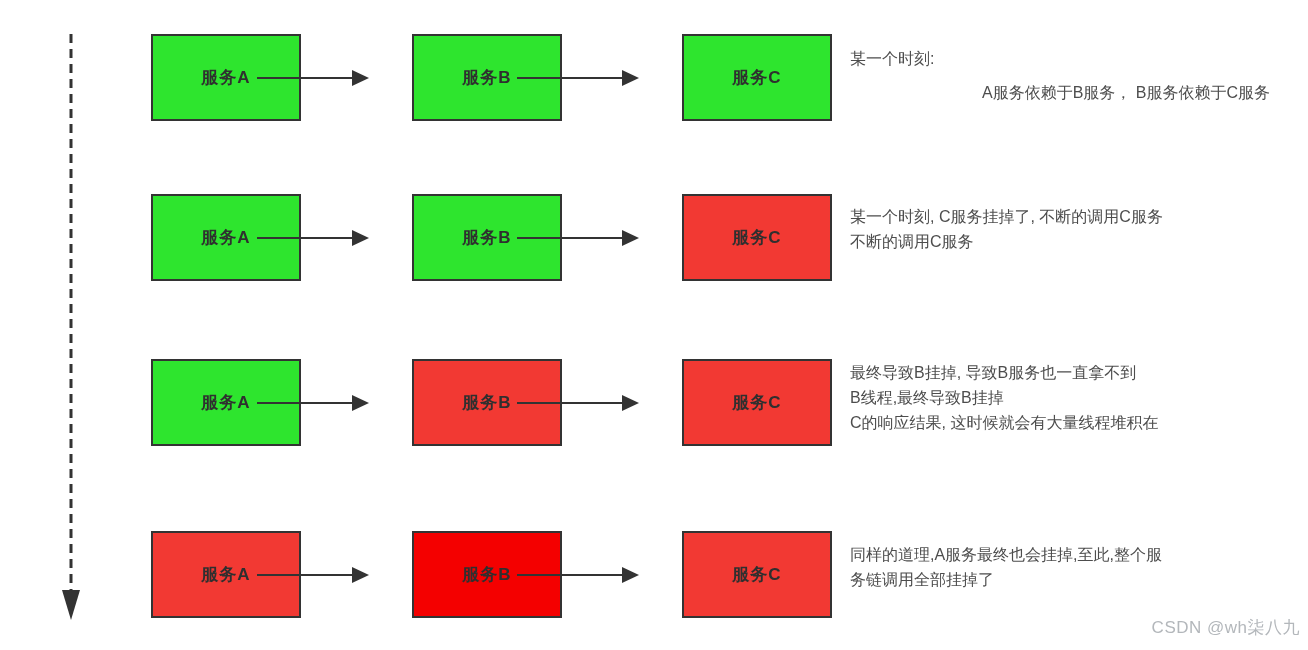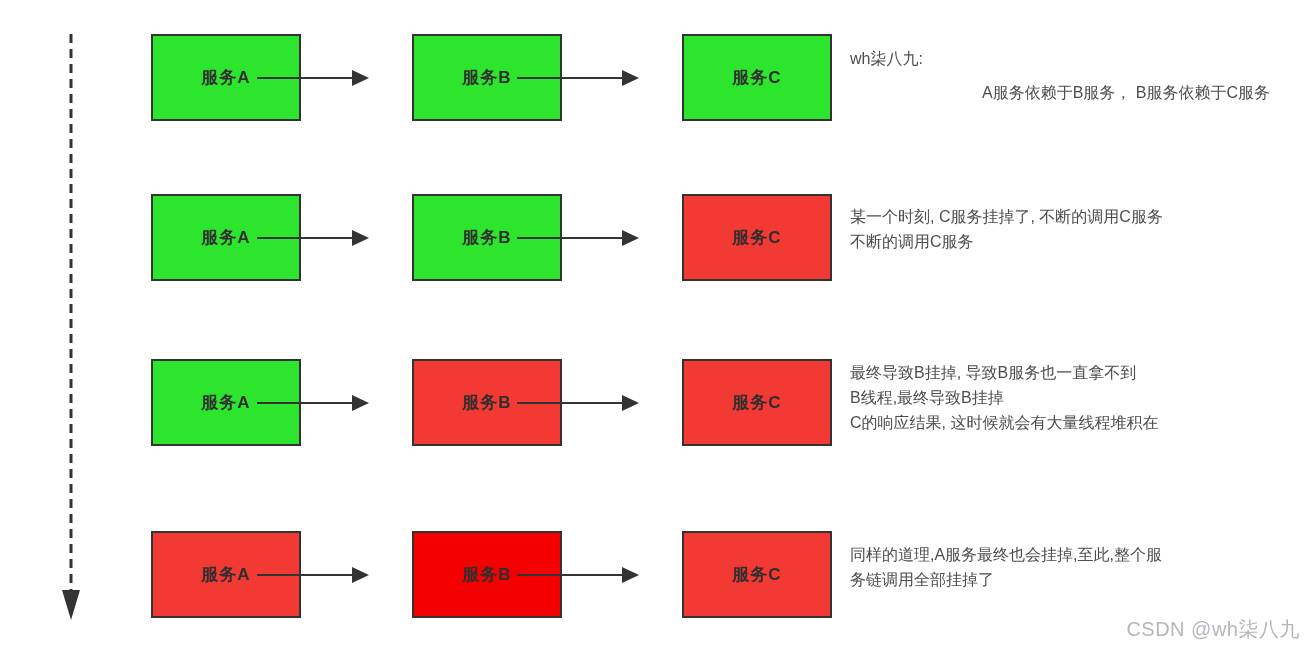--- a/index.html
+++ b/index.html
@@ -97,21 +97,21 @@
   .row-2 .annotation { top: 10px; }
   .row-3 .annotation { top: 1px; }
   .row-4 .annotation { top: 11px; }
   .ann-line { white-space: nowrap; }
   .ann-line.indent { padding-left: 26px; margin-top: 9px; text-align: right; }
   
   .watermark {
     position: absolute;
     right: 8px;
     top: 616px;
-    font-size: 20px;
+    font-size: 17px;
     color: #b3b7bb;
     letter-spacing: 0.5px;
   }
 </style>
 </head>
 <body>
 
 <div class="canvas">
 
   <svg class="timeline" width="28" height="596" viewBox="0 0 28 596">
@@ -131,21 +131,21 @@
       <span class="svc-label">服务B</span>
     </div>
     <div class="h-arrow arrow-bc">
       <i class="shaft"></i>
         <i class="head"></i>
     </div>
     <div class="svc-box col-c" style="background: rgb(46, 229, 46);">
       <span class="svc-label">服务C</span>
     </div>
     <div class="annotation">
-      <div class="ann-line">wh柒八九:</div>
+      <div class="ann-line">某一个时刻:</div>
       <div class="ann-line indent">A服务依赖于B服务， B服务依赖于C服务</div>
     </div>
   </div>
 
   <div class="svc-row row-2">
     <div class="svc-box col-a" style="background: rgb(46, 229, 46);">
       <span class="svc-label">服务A</span>
     </div>
     <div class="h-arrow arrow-ab">
       <i class="shaft"></i>

